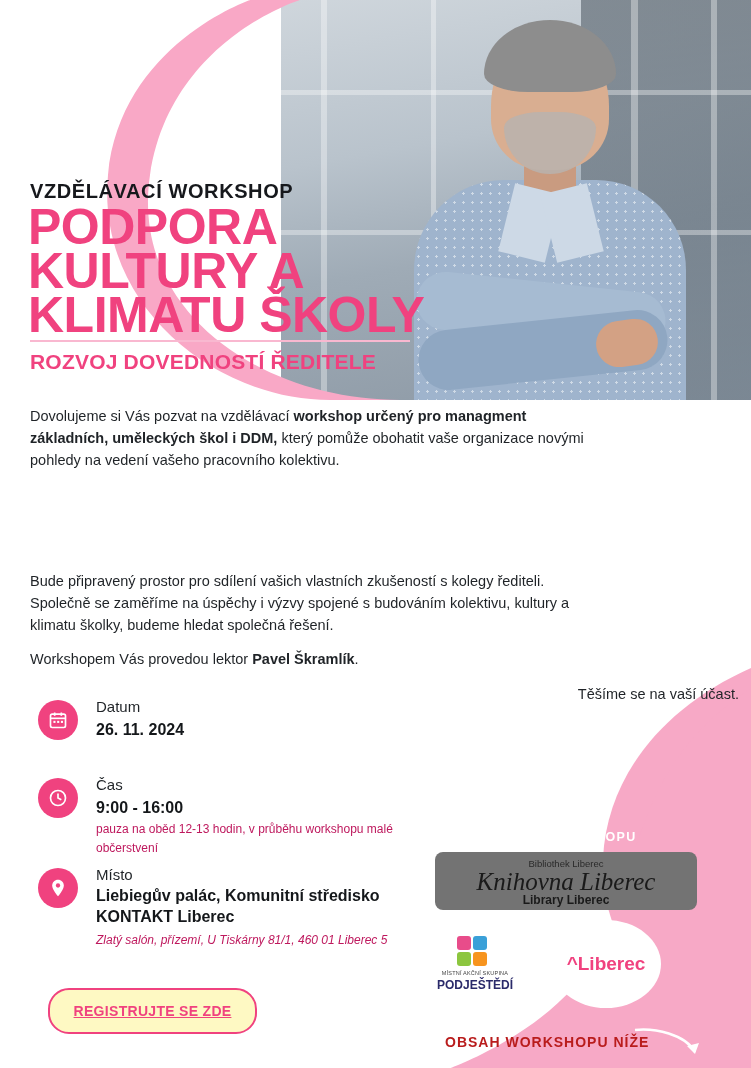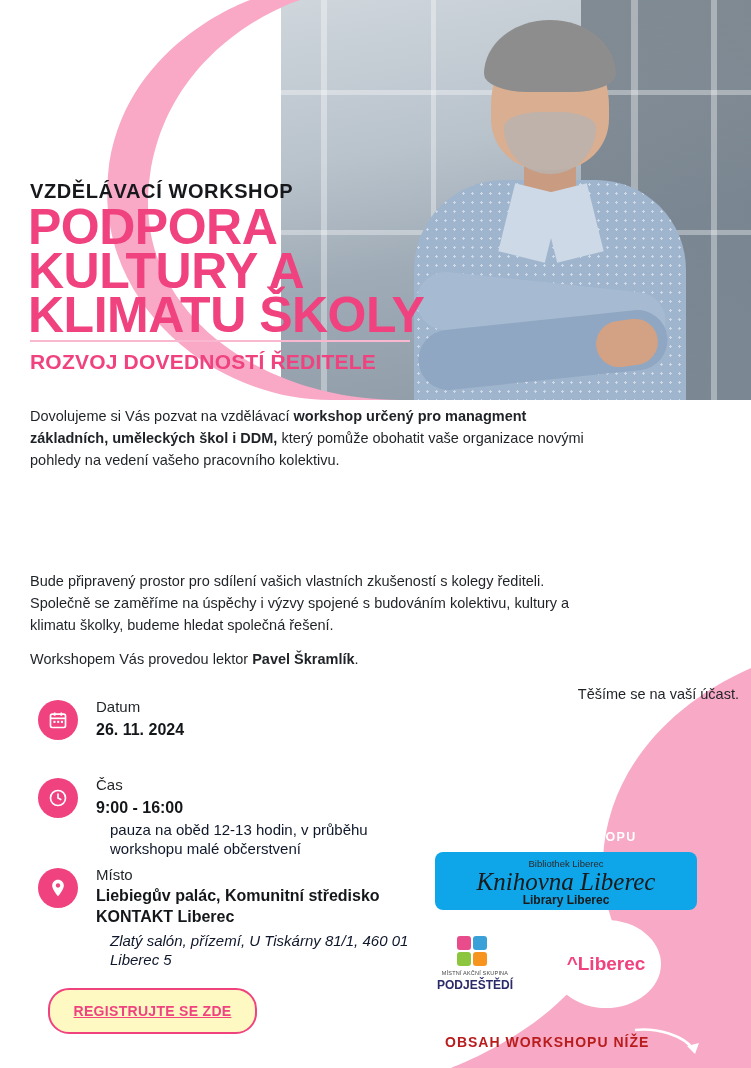--- a/index.html
+++ b/index.html
@@ -133,21 +133,21 @@
     background:#f0427f;color:#fff;display:flex;align-items:center;justify-content:center;
   }
   .info .lab{
     position:absolute;left:58px;top:-2px;font-size:15px;color:#1f2327;
   }
   .info .val{
     position:absolute;left:58px;top:19px;font-size:16px;font-weight:bold;color:#14171a;
     width:300px;line-height:21px;
   }
   .info .sub{
-    position:absolute;left:72px;font-size:15px;color:#0f172a;line-height:19px;width:300px;
+    position:absolute;left:58px;font-size:12px;color:#be185d;line-height:19px;width:300px;
   }
   .b-date{top:700px;}
   .b-time{top:778px;}
   .b-place{top:868px;}
   .b-time .sub{top:42px;}
   .b-place .val{top:17px;}
   .b-place .sub{top:63px;font-style:italic;}
 
   .cta{
     position:absolute;left:48px;top:988px;width:205px;height:42px;
@@ -162,21 +162,21 @@
   .partners-wrap{
     position:absolute;right:0;bottom:0;width:380px;height:300px;
     overflow:hidden;
   }
   .partners-title{
     position:absolute;left:90px;top:62px;
     font-size:12.5px;font-weight:bold;letter-spacing:1.4px;color:#fff;
   }
   .logo-lib{
     position:absolute;left:64px;top:84px;width:262px;height:58px;
-    background:#0ea5e9;border-radius:8px;
+    background:#737373;border-radius:8px;
   }
   .logo-lib .l1{position:absolute;left:0;right:0;top:6px;text-align:center;font-size:9.5px;color:#2a2a2a;}
   .logo-lib .l2{position:absolute;left:0;right:0;top:16px;text-align:center;font-size:25px;font-style:italic;
     font-family:"Liberation Serif",serif;color:#1a1a1a;}
   .logo-lib .l3{position:absolute;left:0;right:0;bottom:3px;text-align:center;font-size:12px;font-weight:bold;color:#1a1a1a;}
 
   .logo-pod{
     position:absolute;left:60px;top:152px;width:88px;height:88px;border-radius:50%;
     background:#fff;
   }

